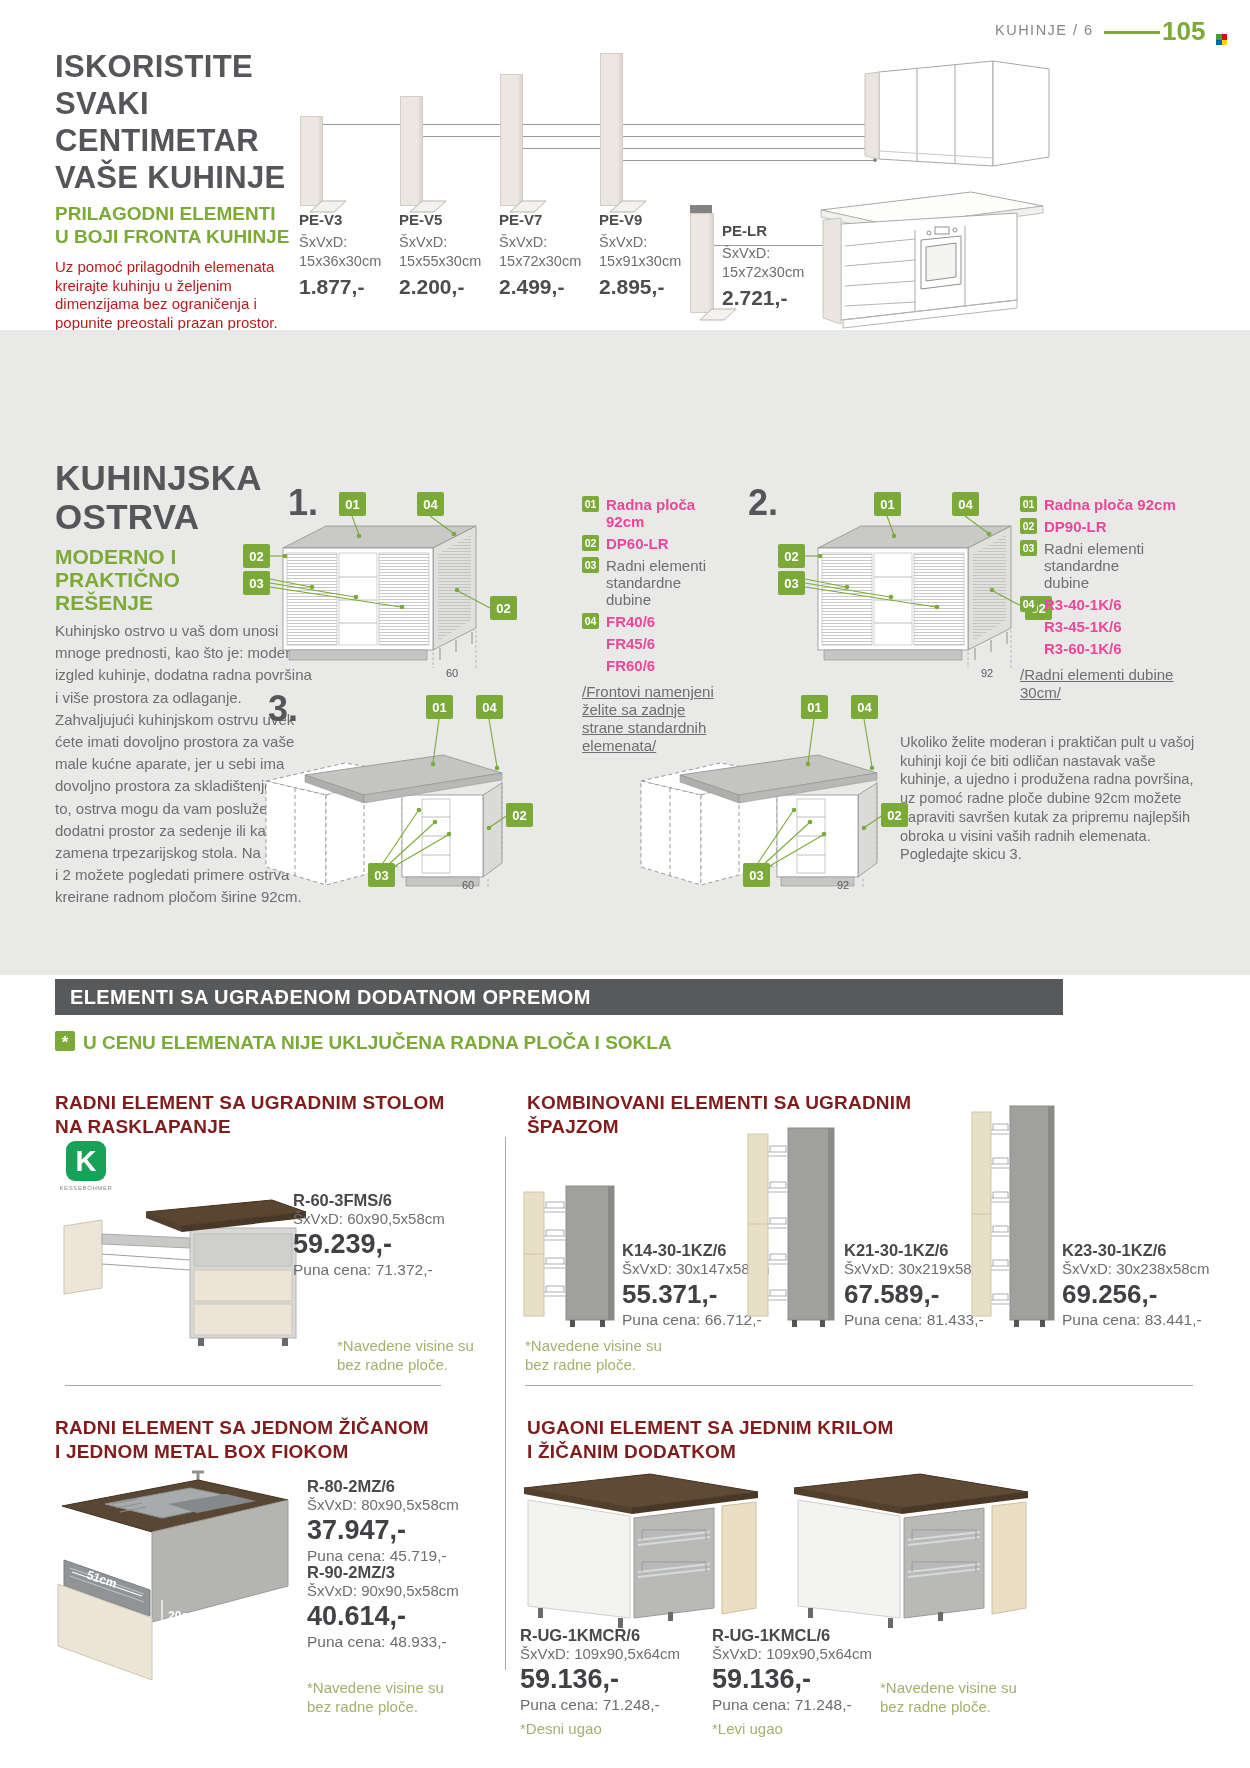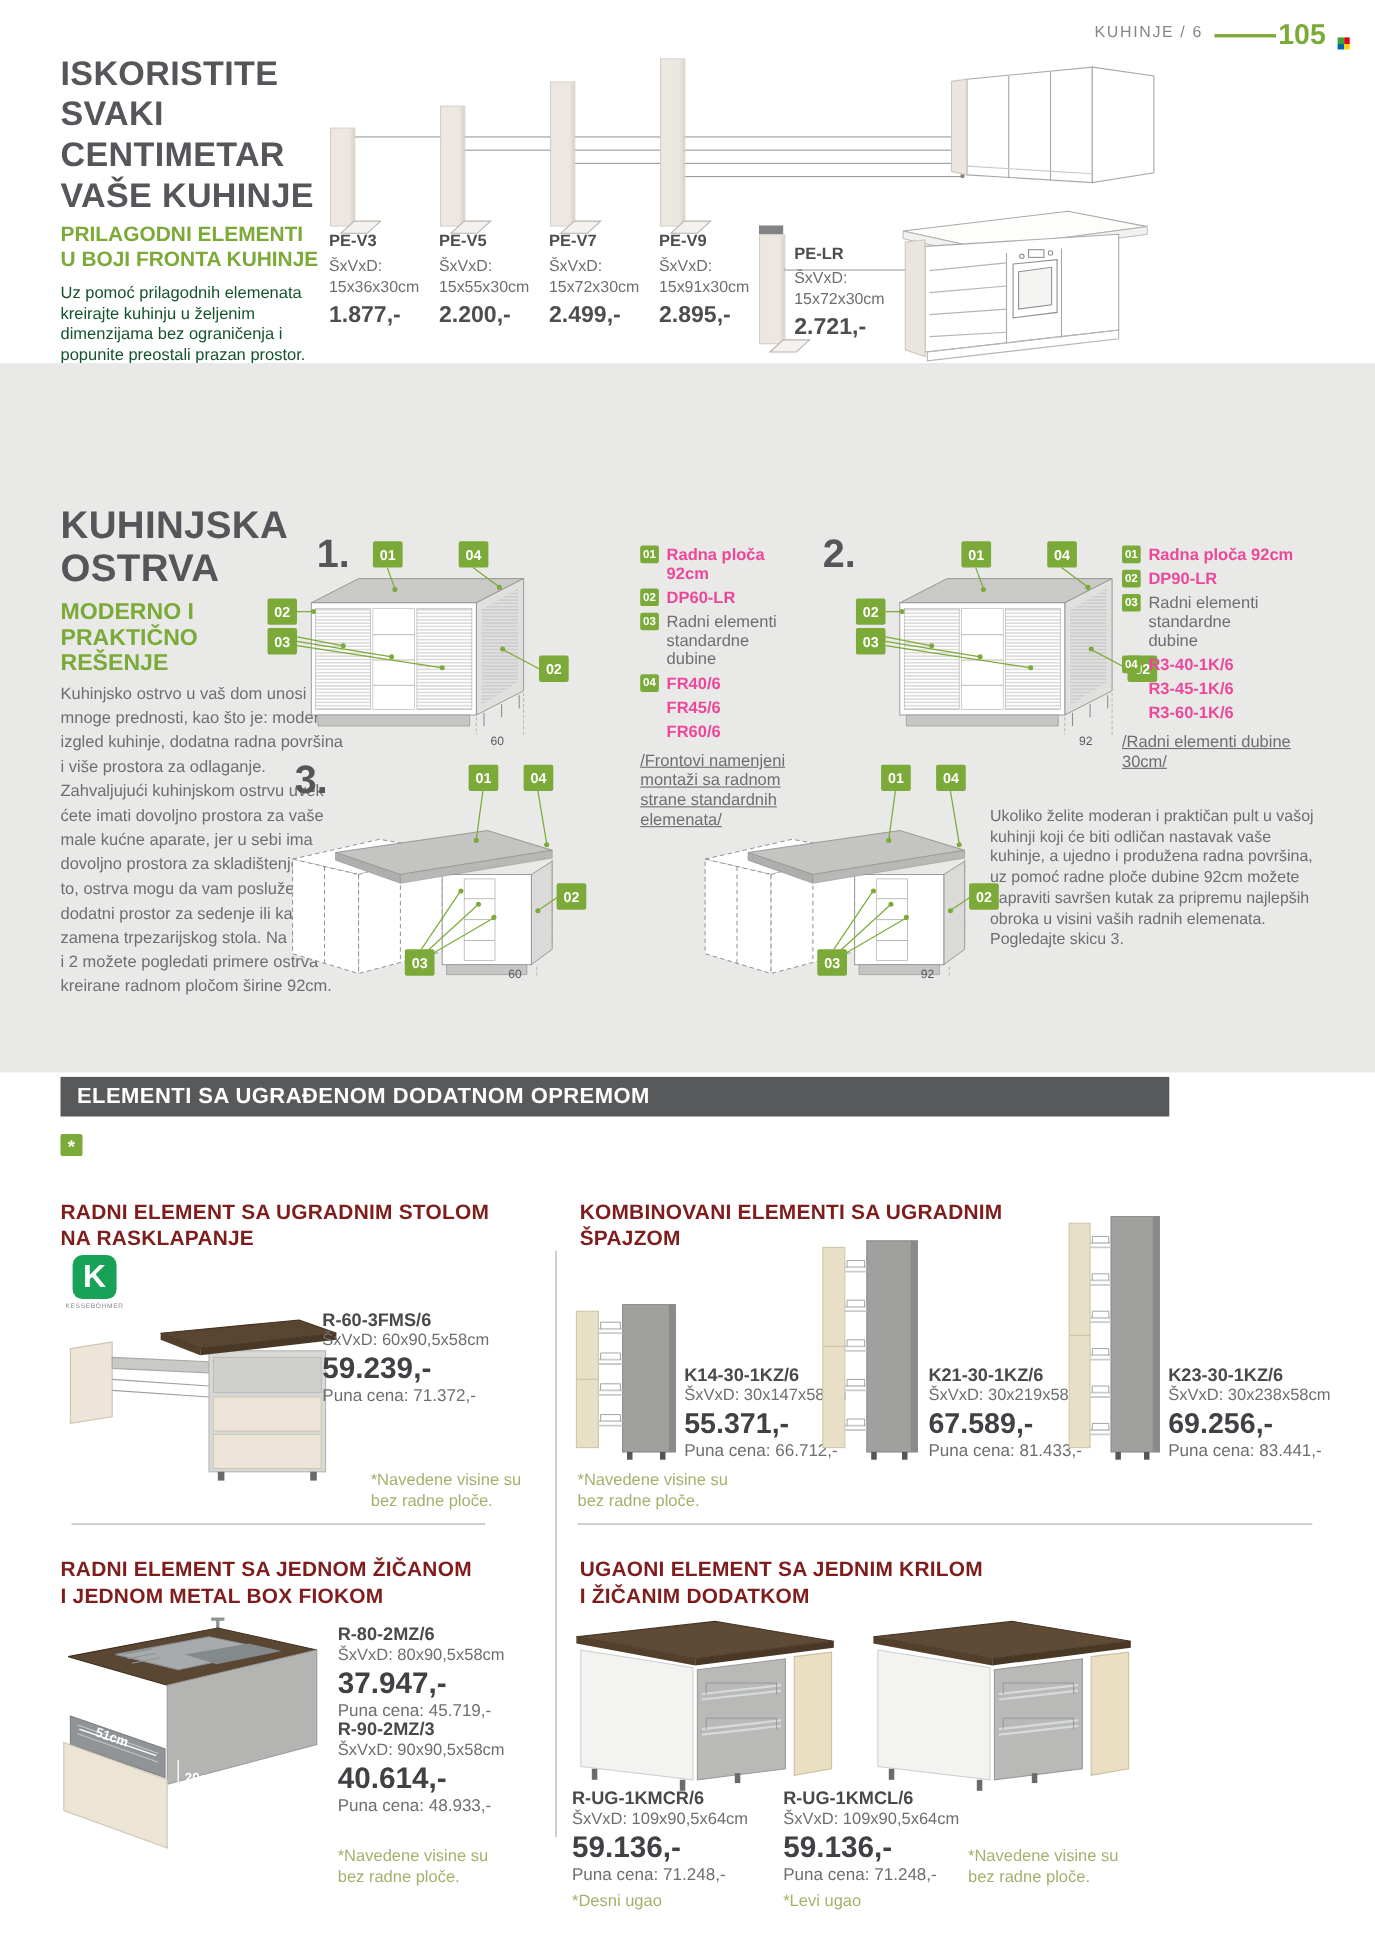--- a/index.html
+++ b/index.html
@@ -7,21 +7,21 @@
         font-family:"Liberation Sans",sans-serif;color:#55565a;}
   .abs{position:absolute;}
   
   .h-bread{font-size:14.5px;letter-spacing:1.5px;color:#85868a;}
   .h-line{height:3px;background:#7baa38;}
   .h-page{font-size:26px;font-weight:bold;color:#7baa38;}
   .logo-grid{width:11px;height:11px;display:grid;grid-template-columns:5.5px 5.5px;grid-template-rows:5.5px 5.5px;}
   
   .hero-title{font-size:31px;line-height:37px;font-weight:bold;color:#55565a;letter-spacing:.3px;}
   .hero-sub{font-size:19px;line-height:23px;font-weight:bold;color:#7baa38;}
-  .hero-body{font-size:15px;line-height:18.6px;color:#14532d;width:240px;}
+  .hero-body{font-size:15px;line-height:18.6px;color:#b91c1c;width:240px;}
   .pe-bar{background:linear-gradient(to right,#ece7e1 78%,#dbd4cc);border:1px solid #d5cec7;}
   .pe-cap{background:#828284;}
   .pe-label{width:100px;}
   .pe-name{font-size:15px;font-weight:bold;color:#4c4d4f;margin-bottom:5px;}
   .pe-dim{font-size:14.5px;line-height:19px;color:#6d6e70;}
   .pe-price{font-size:21px;font-weight:bold;color:#4c4d4f;margin-top:4px;}
   .lead{height:1px;background:#9a9a98;}
   .dot{width:4px;height:4px;border-radius:50%;background:#85858 3;background:#858583;}
   
   .graybg{background:#e9e9e8;}
@@ -272,21 +272,21 @@
     <div class="lrow">
         <span class="ltag">04</span>
         <span class="lbold">FR40/6</span>
       </div>
     <div class="lrow lindent">
         <span class="lbold">FR45/6</span>
       </div>
     <div class="lrow lindent">
         <span class="lbold">FR60/6</span>
       </div>
-    <div class="lnote">/Frontovi namenjeni montaži sa radnom strane standardnih elemenata/</div>
+    <div class="lnote">/Frontovi namenjeni želite sa zadnje strane standardnih elemenata/</div>
   </div>
 
   <svg class="abs" style="left:778px;top:490px" width="285" height="190" viewBox="0 0 285 190">
     <polygon points="40,58 190,58 233,36 83,36" fill="#c9c9c8" stroke="#8f8f8e" stroke-width="0.8"></polygon>
     <polygon points="190,58 233,36 233,138 190,160" fill="#e0e0df" stroke="#8f8f8e" stroke-width="0.8"></polygon>
     <polygon points="195,64 228,45 228,130 195,151" fill="url(#hatchp)"></polygon>
     <rect x="40" y="58" width="150" height="102" fill="#fff" stroke="#8f8f8e" stroke-width="0.8"></rect>
     <rect x="44" y="63" width="50" height="92" fill="url(#hatchp)" stroke="#a5a5a4" stroke-width="0.5"></rect>
     <rect x="136" y="63" width="50" height="92" fill="url(#hatchp)" stroke="#a5a5a4" stroke-width="0.5"></rect>
     <rect x="96" y="63" width="38" height="92" fill="#fff" stroke="#a5a5a4" stroke-width="0.5"></rect>
@@ -442,20 +442,21 @@
       <text class="tagt" x="269.5" y="125">02</text>
     <rect x="118" y="168" width="27" height="24" rx="2" fill="#7baa38"></rect>
       <text class="tagt" x="131.5" y="185">03</text>
     <text class="dimt" x="212" y="194">92</text>
   </svg>
 
   <div class="abs banner" style="left:55px;top:979px;width:993px;height:36px">
     <span>ELEMENTI SA UGRAĐENOM DODATNOM OPREMOM</span>
   </div>
   <div class="abs subnote-box" style="left:55px;top:1031px">*</div>
+  <div class="abs subnote" style="left:83px;top:1032px">U CENU ELEMENATA NIJE UKLJUČENA RADNA PLOČA I SOKLA</div>
 
   <div class="abs phead" style="left:55px;top:1091px">
     <div>RADNI ELEMENT SA UGRADNIM STOLOM</div>
     <div>NA RASKLAPANJE</div>
   </div>
   <div class="abs klogo" style="left:66px;top:1141px">K</div>
   <div class="abs kcap" style="left:58px;top:1185px">KESSEBÖHMER</div>
 
   <svg class="abs" style="left:58px;top:1176px" width="248" height="172" viewBox="0 0 248 172">
     <polygon points="6,50 44,44 44,112 6,118" fill="#ece5d8" stroke="#cdc5b4"></polygon>

